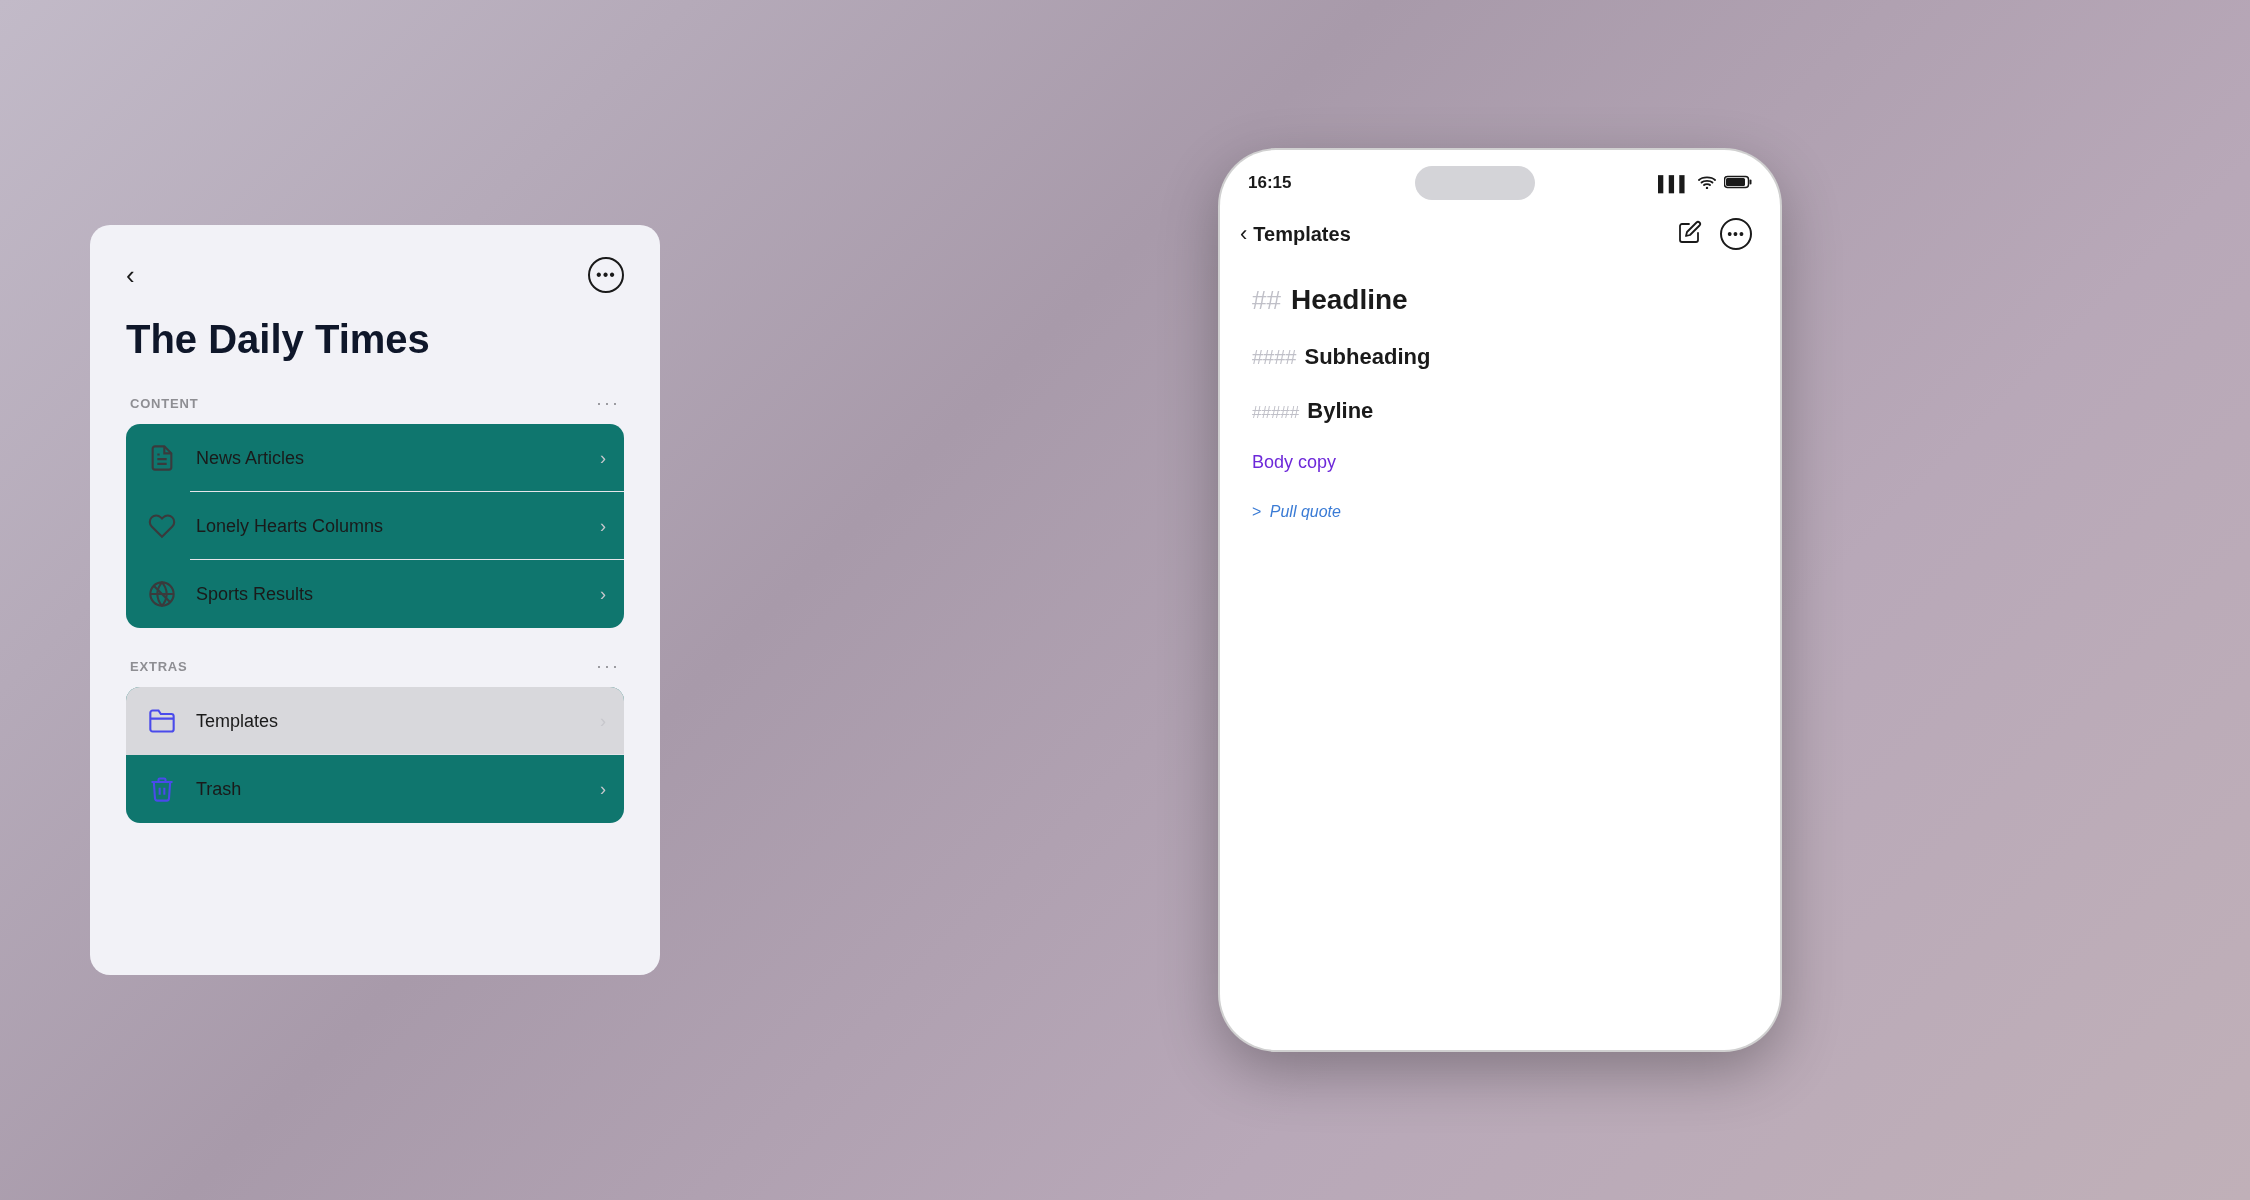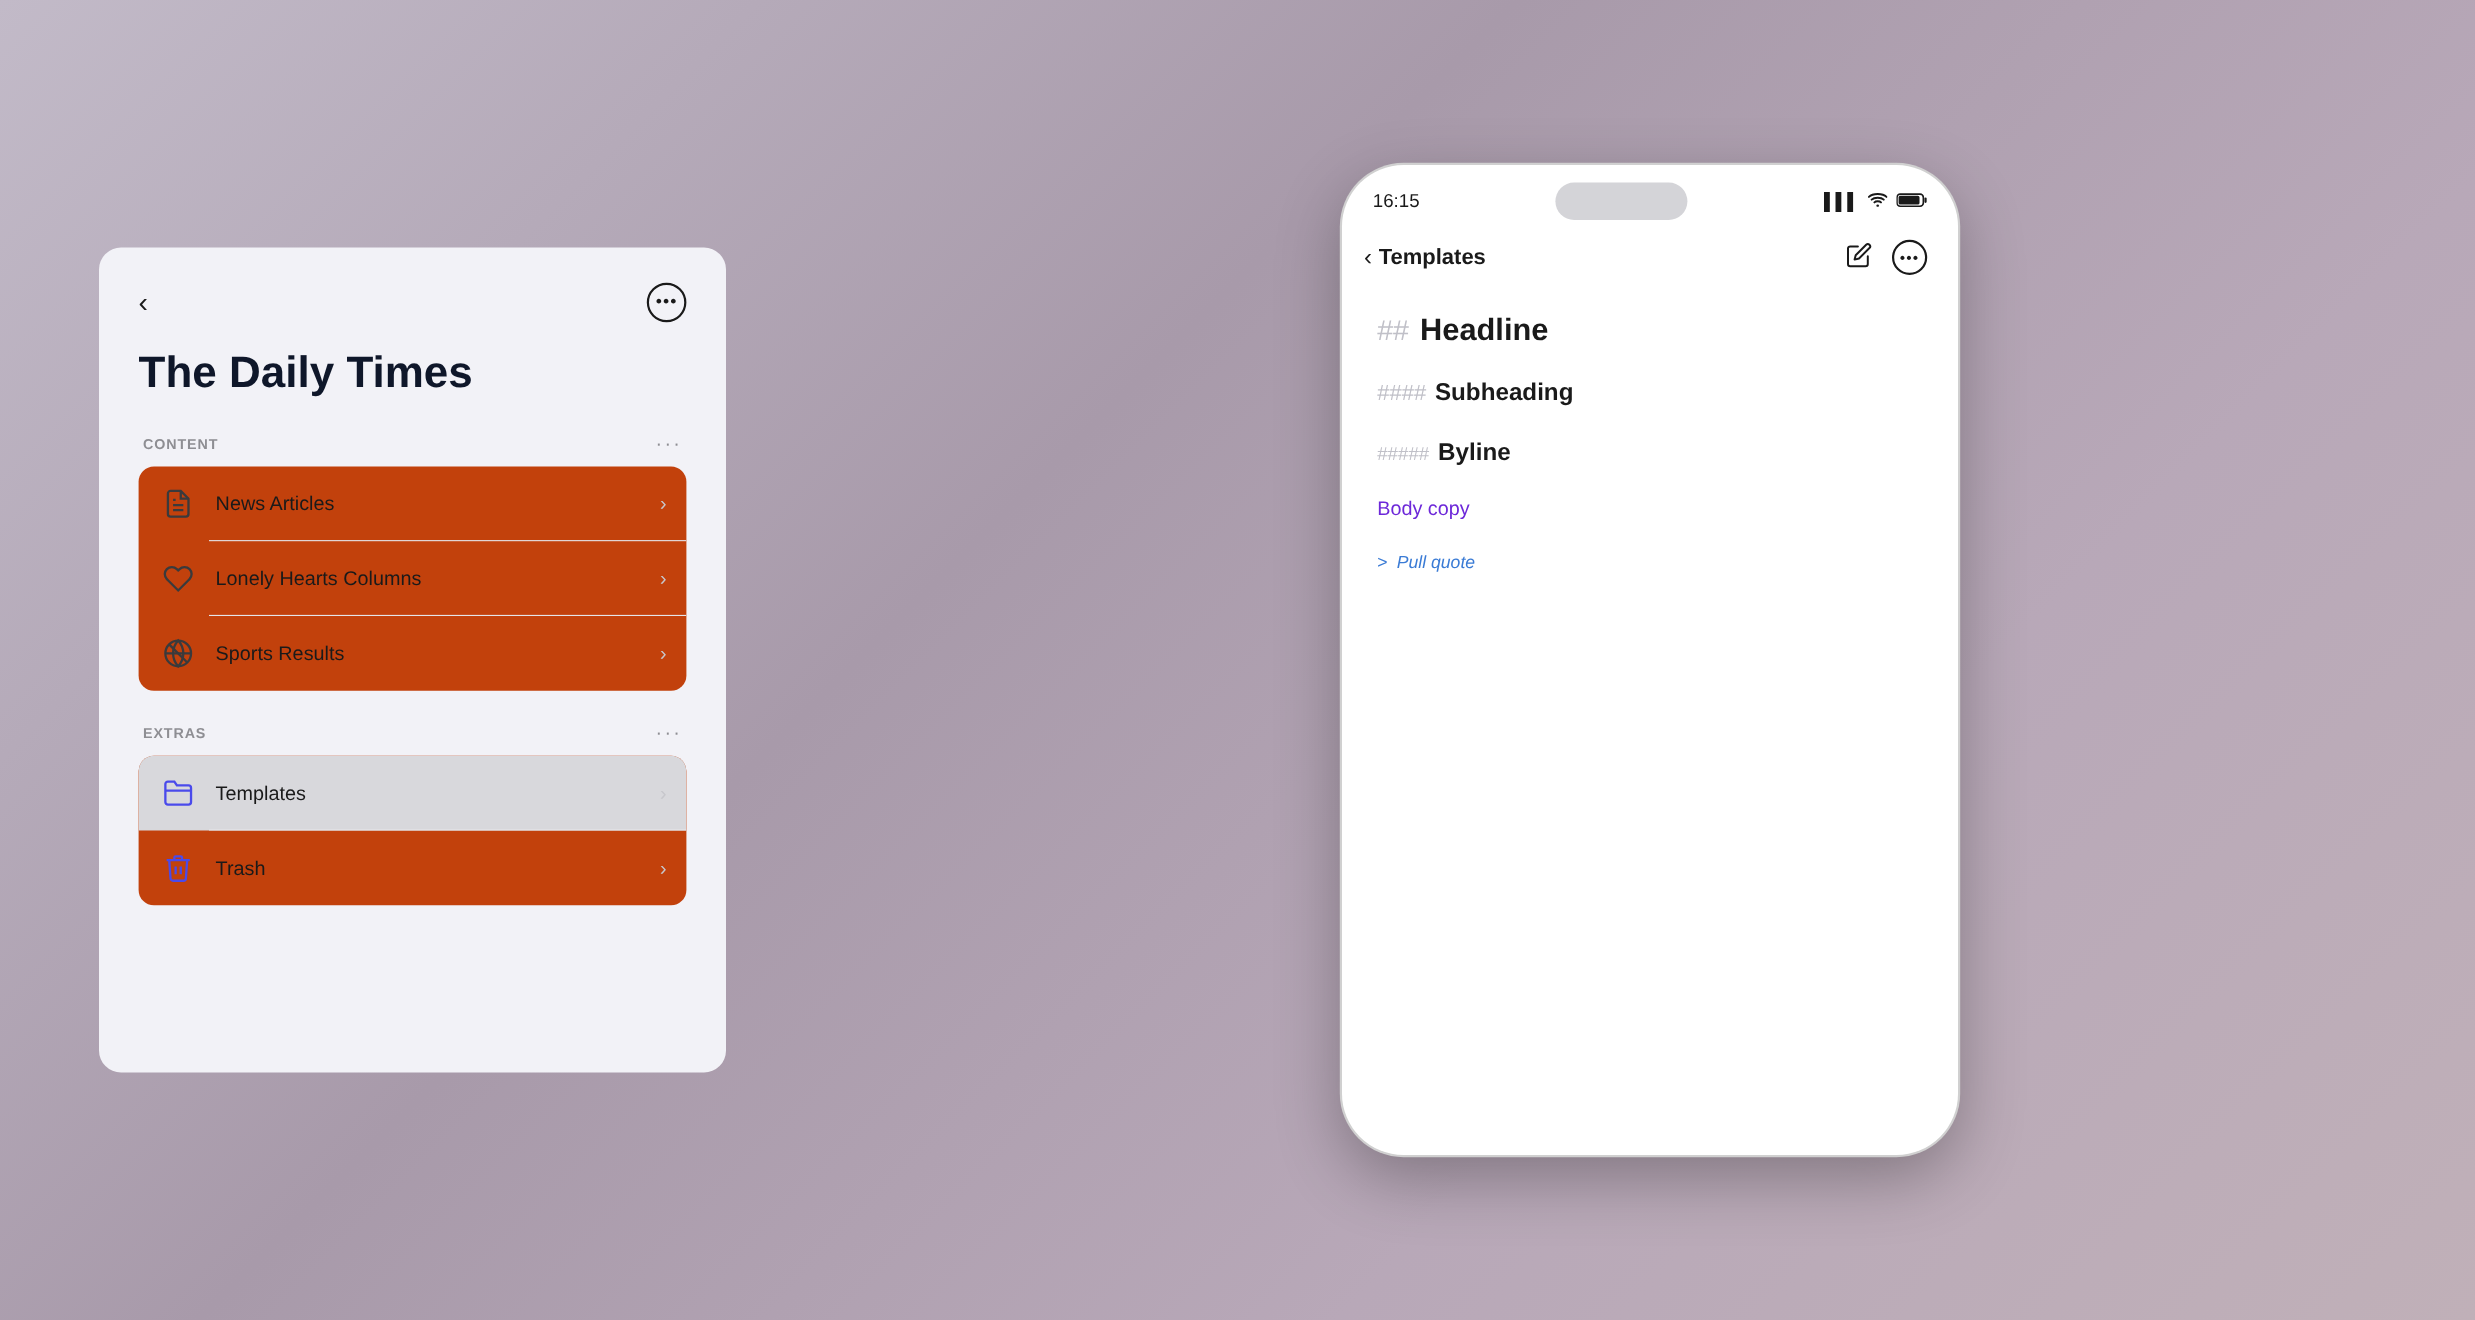--- a/index.html
+++ b/index.html
@@ -102,21 +102,21 @@
     }
 
     .section-more {
       font-size: 18px;
       color: #8e8e93;
       cursor: pointer;
       letter-spacing: 2px;
     }
 
     .list-card {
-      background: #c2410c;
+      background: #0f766e;
       border-radius: 14px;
       overflow: hidden;
       margin-bottom: 28px;
     }
 
     .list-item {
       display: flex;
       align-items: center;
       padding: 16px 18px;
       cursor: pointer;
@@ -201,21 +201,21 @@
     .status-bar {
       display: flex;
       align-items: center;
       justify-content: space-between;
       padding: 16px 28px 8px 28px;
       flex-shrink: 0;
     }
 
     .status-time {
       font-size: 17px;
-      font-weight: 400;
+      font-weight: 700;
       color: #1a1a1a;
     }
 
     .status-island {
       width: 120px;
       height: 34px;
       background: #d4d4d8;
       border-radius: 20px;
     }
 

